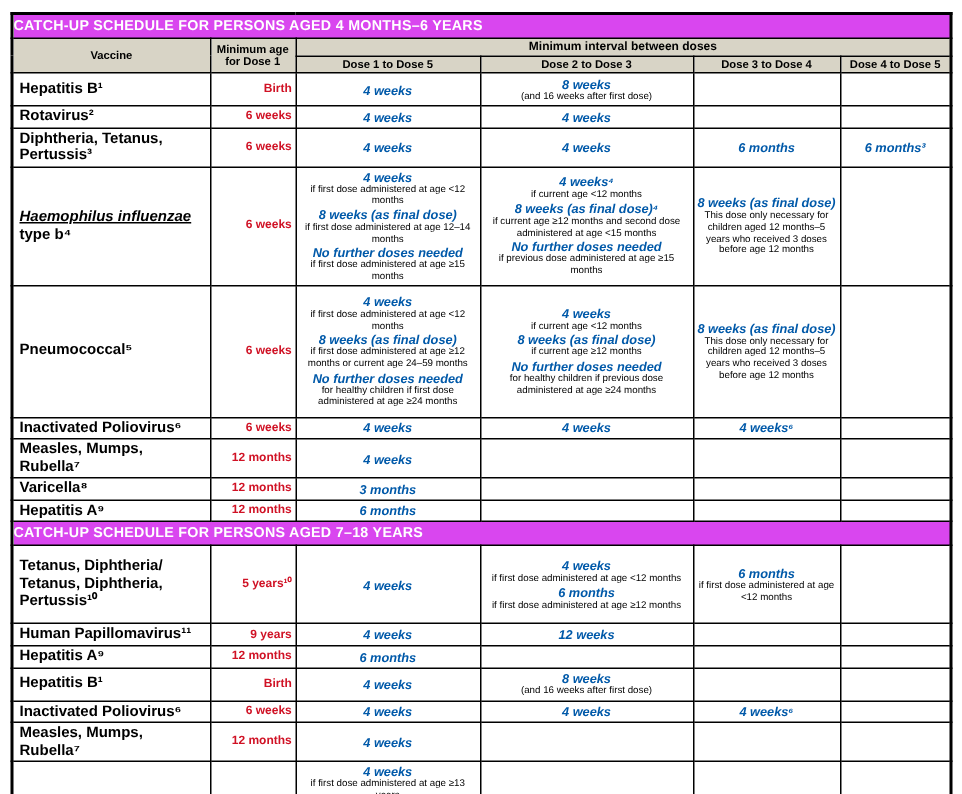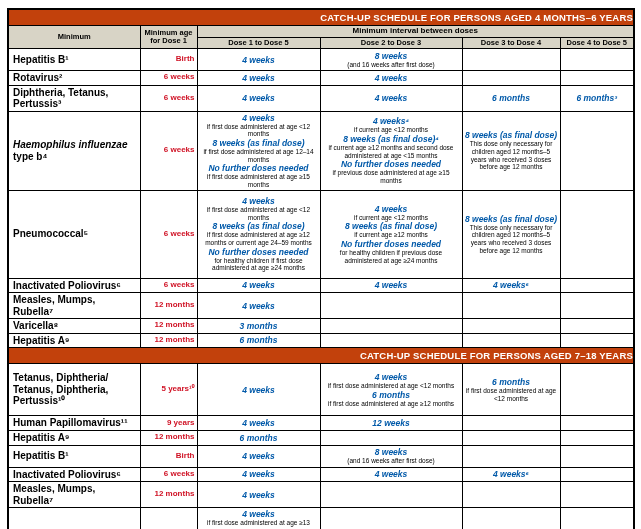--- a/index.html
+++ b/index.html
@@ -1,49 +1,49 @@
 <!DOCTYPE html>
 <html><head>
 <meta charset="utf-8">
 <style>
   html,body{margin:0;padding:0;background:#ffffff;width:641px;height:529px;overflow:hidden;
     font-family:"Liberation Sans",sans-serif;-webkit-font-smoothing:antialiased;}
   #table-wrap{position:absolute;left:7px;top:8px;width:628px;}
   table{border-collapse:collapse;table-layout:fixed;width:627px;border:2px solid #000;}
   td,th{border:1px solid #000;padding:1px 2px;vertical-align:middle;overflow:hidden;}
-  .title-bar{background:#c2410c;color:#fff;font-weight:bold;font-size:9.5px;text-align:right;
+  .title-bar{background:#d946ef;color:#fff;font-weight:bold;font-size:9.5px;text-align:left;
     letter-spacing:.2px;padding:2px 0;}
   .colhead{background:#d8d4c6;font-weight:bold;font-size:7.5px;text-align:center;line-height:1.1;}
   .colhead.group{font-size:8px;}
   .vaccine{font-weight:bold;font-size:10px;text-align:left;padding-left:4px;line-height:1.15;color:#000;}
   .minage{color:#d01225;font-weight:bold;font-size:8px;text-align:right;line-height:1.1;}
   .cell{text-align:center;}
   .v{color:#0059a9;font-weight:bold;font-size:8.5px;line-height:1.18;font-style:italic;}
   .c{color:#000;font-size:6.5px;line-height:1.18;}
-  .it{font-style:italic;}
+  .it{font-style:italic;text-decoration:underline;}
 </style>
 </head>
 <body>
 
 <div id="table-wrap">
   <table id="schedule">
     <colgroup>
       <col style="width:132px">
         <col style="width:57px">
         <col style="width:123px">
       <col style="width:142px">
         <col style="width:98px">
         <col style="width:74px">
     </colgroup>
     <tbody id="schedule-body">
         <tr>
           <td class="title-bar" colspan="6">CATCH-UP SCHEDULE FOR PERSONS AGED 4 MONTHS–6 YEARS</td>
         </tr>
         <tr>
-          <td class="colhead" rowspan="2">Minimum</td>
+          <td class="colhead" rowspan="2">Vaccine</td>
           <td class="colhead" rowspan="2">Minimum age for Dose 1</td>
           <td class="colhead group" colspan="4">Minimum interval between doses</td>
         </tr>
         <tr>
           <td class="colhead">Dose 1 to Dose 5</td>
           <td class="colhead">Dose 2 to Dose 3</td>
           <td class="colhead">Dose 3 to Dose 4</td>
           <td class="colhead">Dose 4 to Dose 5</td>
         </tr>
         <tr style="height: 22px;">

